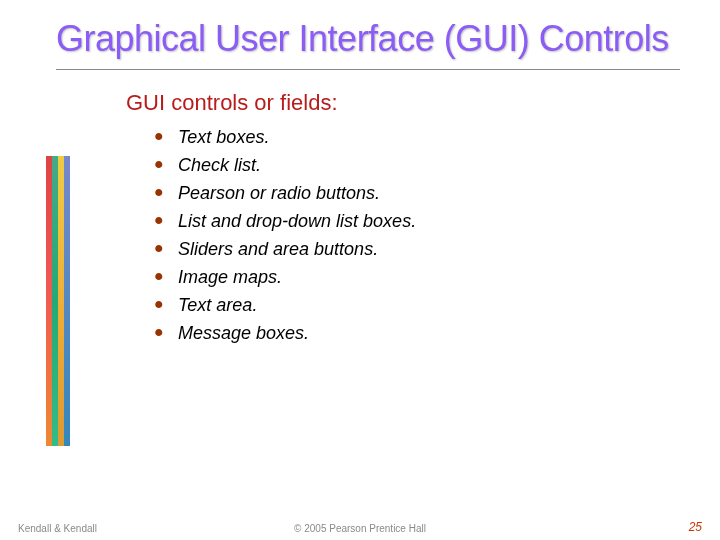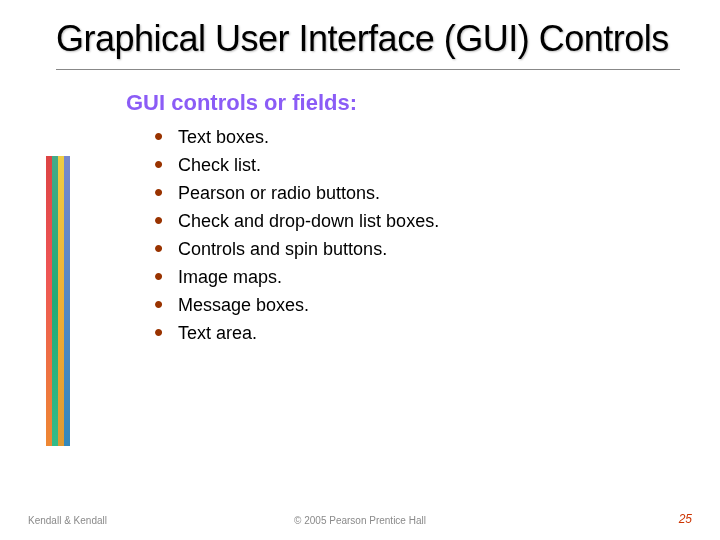--- a/index.html
+++ b/index.html
@@ -13,45 +13,46 @@
   }
   .slide {
     width: 100%;
     height: 100%;
     position: relative;
     padding: 18px 40px 0 56px;
   }
   .title {
     font-size: 36px;
     font-weight: normal;
-    color: #000000;
+    color: #8b5cf6;
     line-height: 1.15;
     letter-spacing: -0.5px;
     text-shadow: 1px 1px 2px rgba(0,0,0,0.25);
   }
   .rule {
     border: none;
     border-top: 1px solid #888;
     margin-top: 10px;
     margin-left: 0;
     width: 100%;
   }
   .content {
     margin-top: 20px;
     margin-left: 70px;
   }
   .subhead {
     font-size: 22px;
-    font-weight: bold;
-    color: #8b5cf6;
+    font-weight: normal;
+    color: #b91c1c;
     margin-bottom: 8px;
   }
   .bullets {
     list-style: none;
     margin-left: 28px;
+    font-style: italic;
   }
   .bullets li {
     position: relative;
     font-size: 18px;
     color: #000;
     line-height: 1.55;
     padding-left: 24px;
   }
   .bullets li::before {
     content: "•";
@@ -70,27 +71,27 @@
     display: flex;
     flex-direction: row;
   }
   .strip-col { flex: 1; height: 100%; }
   .strip1 { background: linear-gradient(#d44 0%, #e55 40%, #e83 100%); }
   .strip2 { background: linear-gradient(#4a8 0%, #2a7 50%, #3b8 100%); }
   .strip3 { background: linear-gradient(#ec4 0%, #ea3 60%, #d93 100%); }
   .strip4 { background: linear-gradient(#78c 0%, #38b 100%); }
   .footer {
     position: absolute;
-    bottom: 14px;
+    bottom: 6px;
     left: 0;
     width: 100%;
     display: flex;
     justify-content: space-between;
     align-items: flex-end;
-    padding: 0 28px;
+    padding: 0 18px;
     font-size: 10px;
     color: #8a8a8a;
     text-align: right;
   }
   .footer .center {
     position: absolute;
     left: 50%;
     transform: translateX(-50%);
     font-size: 10px;
   }
@@ -110,25 +111,25 @@
     <div class="strip-col strip3"></div>
     <div class="strip-col strip4"></div>
   </div>
 
   <div class="content">
     <div class="subhead">GUI controls or fields:</div>
     <ul class="bullets">
       <li>Text boxes.</li>
       <li>Check list.</li>
       <li>Pearson or radio buttons.</li>
-      <li>Check and drop-down list boxes.</li>
-      <li>Controls and spin buttons.</li>
+      <li>List and drop-down list boxes.</li>
+      <li>Sliders and area buttons.</li>
       <li>Image maps.</li>
+      <li>Text area.</li>
       <li>Message boxes.</li>
-      <li>Text area.</li>
     </ul>
   </div>
 
   <div class="footer">
     <span>Kendall &amp; Kendall</span>
     <span class="center">© 2005 Pearson Prentice Hall</span>
     <span class="pagenum">25</span>
   </div>
 
 </div>

